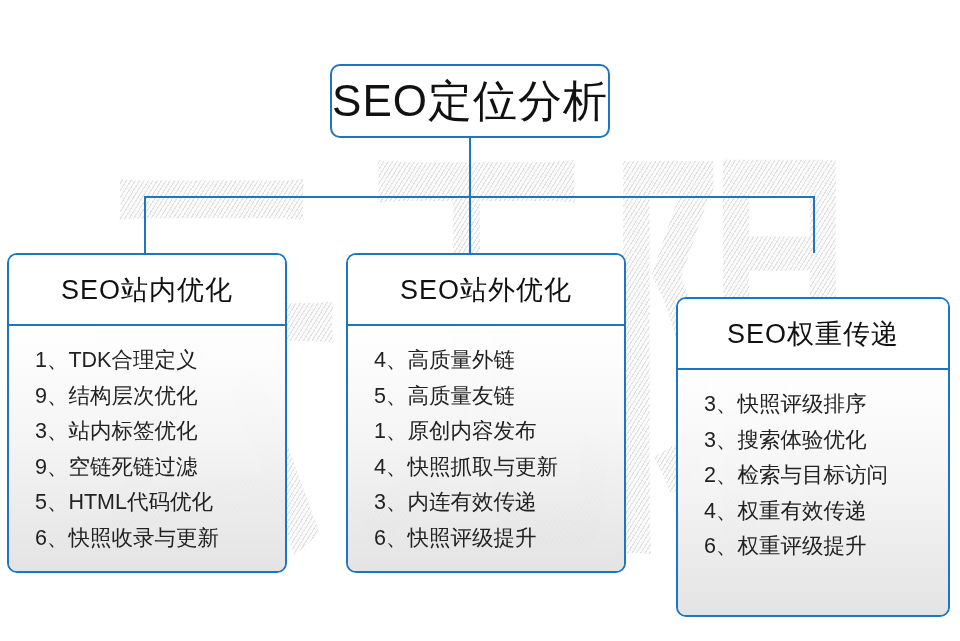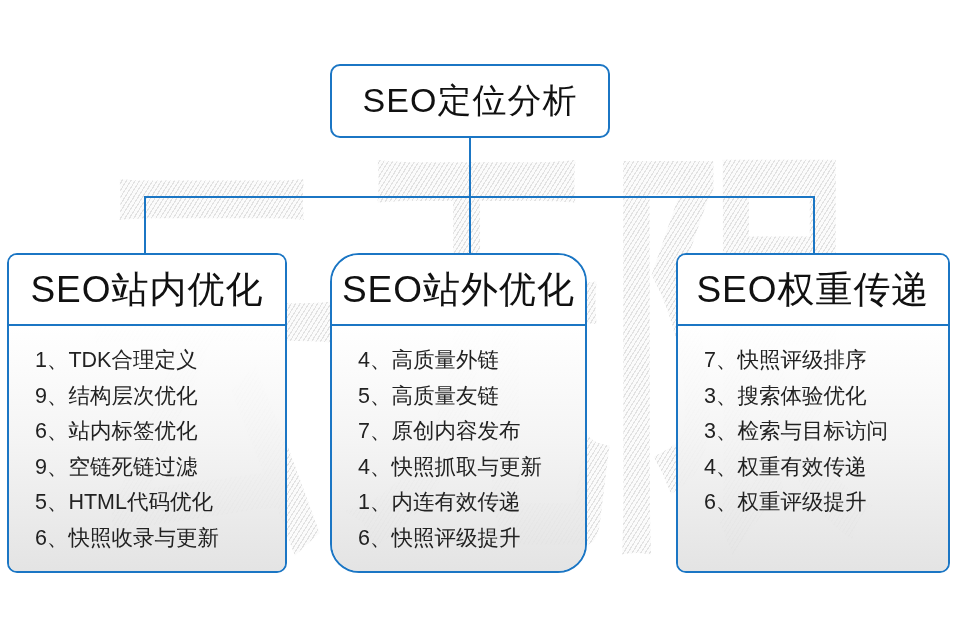--- a/index.html
+++ b/index.html
@@ -55,50 +55,50 @@
     top: 64px;
     width: 280px;
     height: 74px;
     box-sizing: border-box;
     background: #ffffff;
     border: 2px solid #1b76c4;
     border-radius: 10px;
     display: flex;
     align-items: center;
     justify-content: center;
-    font-size: 34px;
+    font-size: 44px;
     color: #111111;
     z-index: 2;
     letter-spacing: 1px;
   }
 
   
   .column {
     position: absolute;
     top: 253px;
     height: 320px;
     box-sizing: border-box;
     border: 2px solid #1b76c4;
     border-radius: 10px;
     overflow: hidden;
     z-index: 2;
     background: transparent;
   }
   .col-left  { left: 7px;   width: 280px; }
-  .col-mid   { left: 330px; width: 257px; border-radius: 29px; }
-  .col-right { left: 676px; width: 274px; }
+  .col-mid   { left: 346px; width: 280px; }
+  .col-right { left: 676px; width: 274px; margin-top: 44px; }
 
   .col-header {
     height: 69px;
     background: #ffffff;
     border-bottom: 2px solid #1b76c4;
     display: flex;
     align-items: center;
     justify-content: center;
-    font-size: 37px;
+    font-size: 27px;
     color: #111111;
     letter-spacing: 1px;
   }
   .col-body {
     height: 245px;
     background: linear-gradient(180deg, rgba(255,255,255,0.96) 0%, rgba(244,244,244,0.92) 45%, rgba(224,224,224,0.88) 100%);
     padding: 17px 6px 16px 26px;
     box-sizing: border-box;
   }
   .list-item {
@@ -125,47 +125,47 @@
     <span>SEO定位分析</span>
   </div>
 
   <div class="column col-left">
     <div class="col-header">
       <span>SEO站内优化</span>
     </div>
     <div class="col-body">
       <div class="list-item">1、TDK合理定义</div>
       <div class="list-item">9、结构层次优化</div>
-      <div class="list-item">6、站内标签优化</div>
+      <div class="list-item">3、站内标签优化</div>
       <div class="list-item">9、空链死链过滤</div>
       <div class="list-item">5、HTML代码优化</div>
       <div class="list-item">6、快照收录与更新</div>
     </div>
   </div>
 
   <div class="column col-mid">
     <div class="col-header">
       <span>SEO站外优化</span>
     </div>
     <div class="col-body">
       <div class="list-item">4、高质量外链</div>
       <div class="list-item">5、高质量友链</div>
-      <div class="list-item">7、原创内容发布</div>
+      <div class="list-item">1、原创内容发布</div>
       <div class="list-item">4、快照抓取与更新</div>
-      <div class="list-item">1、内连有效传递</div>
+      <div class="list-item">3、内连有效传递</div>
       <div class="list-item">6、快照评级提升</div>
     </div>
   </div>
 
   <div class="column col-right">
     <div class="col-header">
       <span>SEO权重传递</span>
     </div>
     <div class="col-body">
-      <div class="list-item">7、快照评级排序</div>
+      <div class="list-item">3、快照评级排序</div>
       <div class="list-item">3、搜索体验优化</div>
-      <div class="list-item">3、检索与目标访问</div>
+      <div class="list-item">2、检索与目标访问</div>
       <div class="list-item">4、权重有效传递</div>
       <div class="list-item">6、权重评级提升</div>
     </div>
   </div>
 
 </div>
 
 </body></html>

